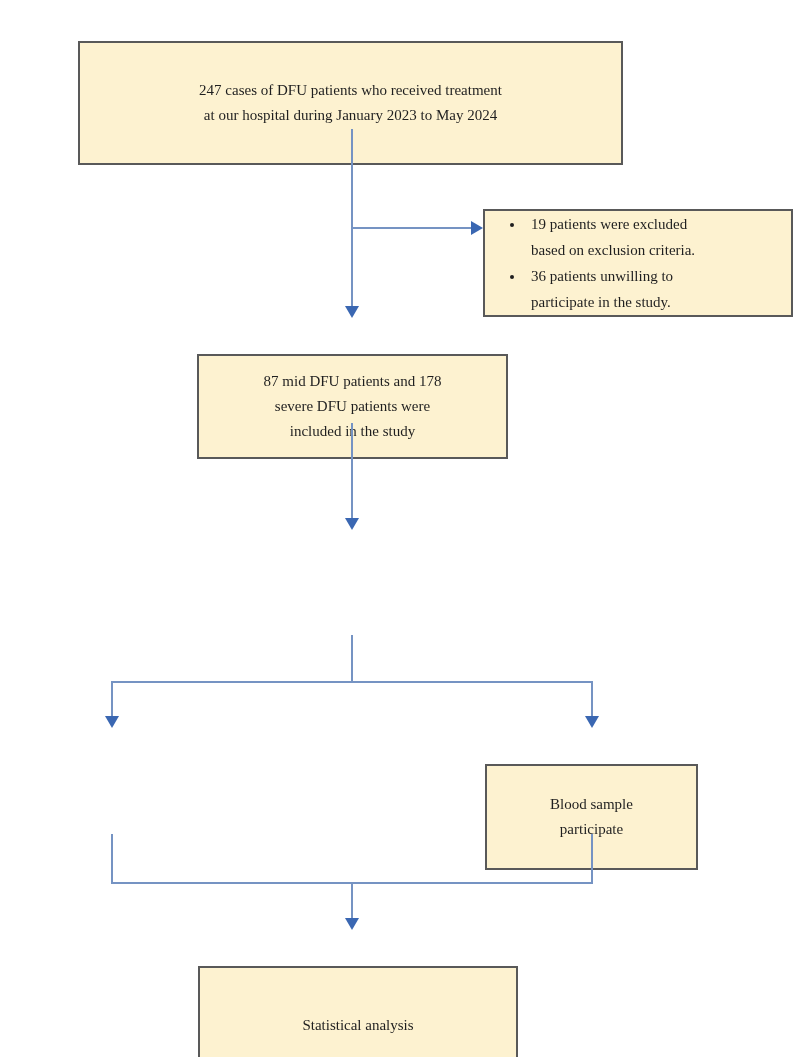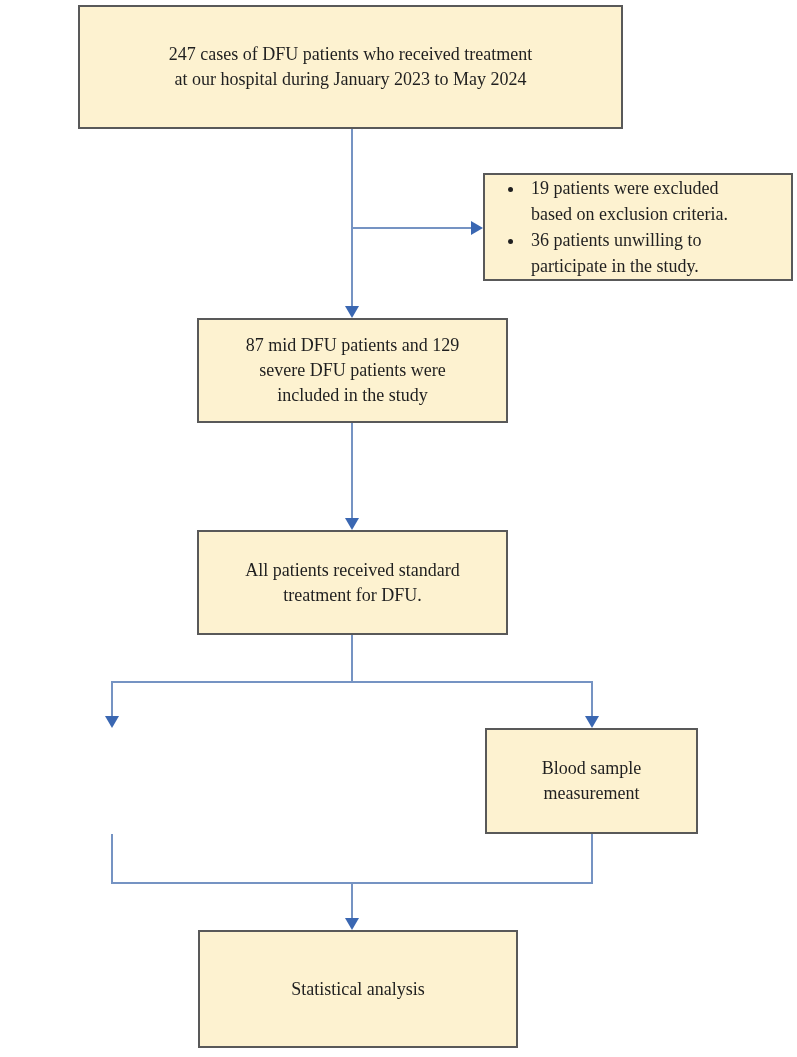--- a/index.html
+++ b/index.html
@@ -16,22 +16,23 @@
     background:#ffffff;
     font-family:"Liberation Serif","DejaVu Serif",serif;
     color:var(--text);
     overflow:hidden;
   }
   .node{
     position:absolute;
     background:var(--box-fill);
     border:2px solid var(--box-border);
     box-sizing:border-box;
-    font-size:18px;
+    font-size:15px;
     line-height:25px;
+    margin-top:36px;
   }
   .node.center{
     display:flex;
     align-items:center;
     justify-content:center;
     text-align:center;
     white-space:pre-line;
   }
   .node.bullets{
     display:flex;
@@ -71,30 +72,28 @@
 
   <div class="node bullets" style="left:483px;top:173px;width:310px;height:108px;">
     <ul>
       <li>19 patients were excluded
 based on exclusion criteria.</li>
       <li>36 patients unwilling to
 participate in the study.</li>
     </ul>
   </div>
 
-  <div class="node center" style="left:197px;top:318px;width:311px;height:105px;">87 mid DFU patients and 129
+  <div class="node center" style="left:197px;top:318px;width:311px;height:105px;">87 mid DFU patients and 178
 severe DFU patients were
 included in the study</div>
 
-  <div class="node center" style="left:197px;top:530px;width:311px;height:105px;">All patients received standard
-treatment for DFU.</div>
 
 
   <div class="node center" style="left:485px;top:728px;width:213px;height:106px;">Blood sample
-measurement</div>
+participate</div>
 
   <div class="node center" style="left:198px;top:930px;width:320px;height:118px;">Statistical analysis</div>
 
   <div class="edge vline" style="left:351px;top:129px;height:184px;"></div>
   <div class="arrow arrow-down" style="left:345px;top:306px;"></div>
 
   <div class="edge hline" style="left:352px;top:227px;width:120px;"></div>
   <div class="arrow arrow-right" style="left:471px;top:221px;"></div>
 
   <div class="edge vline" style="left:351px;top:423px;height:95px;"></div>

